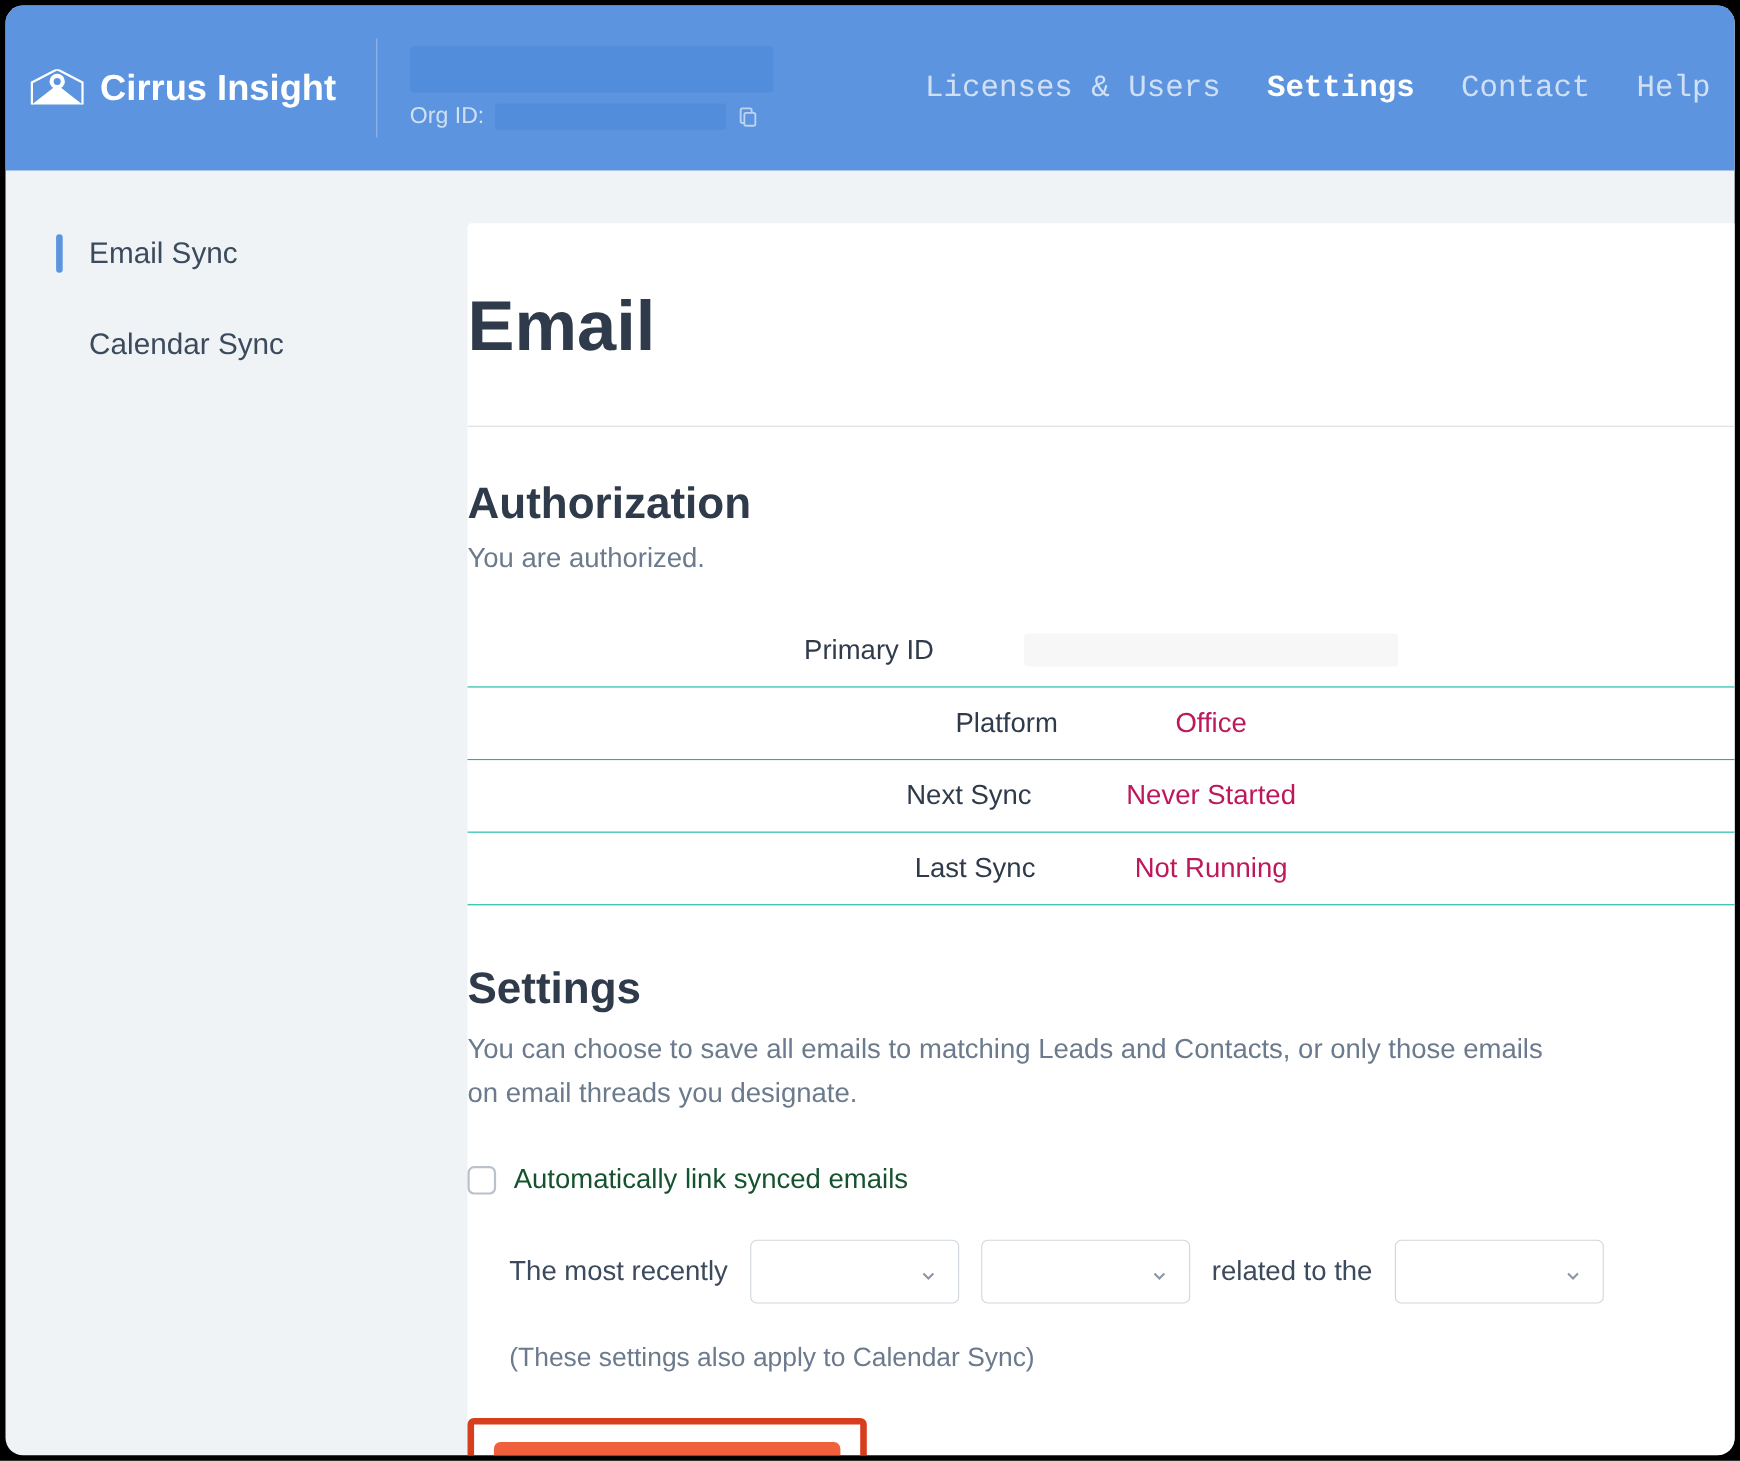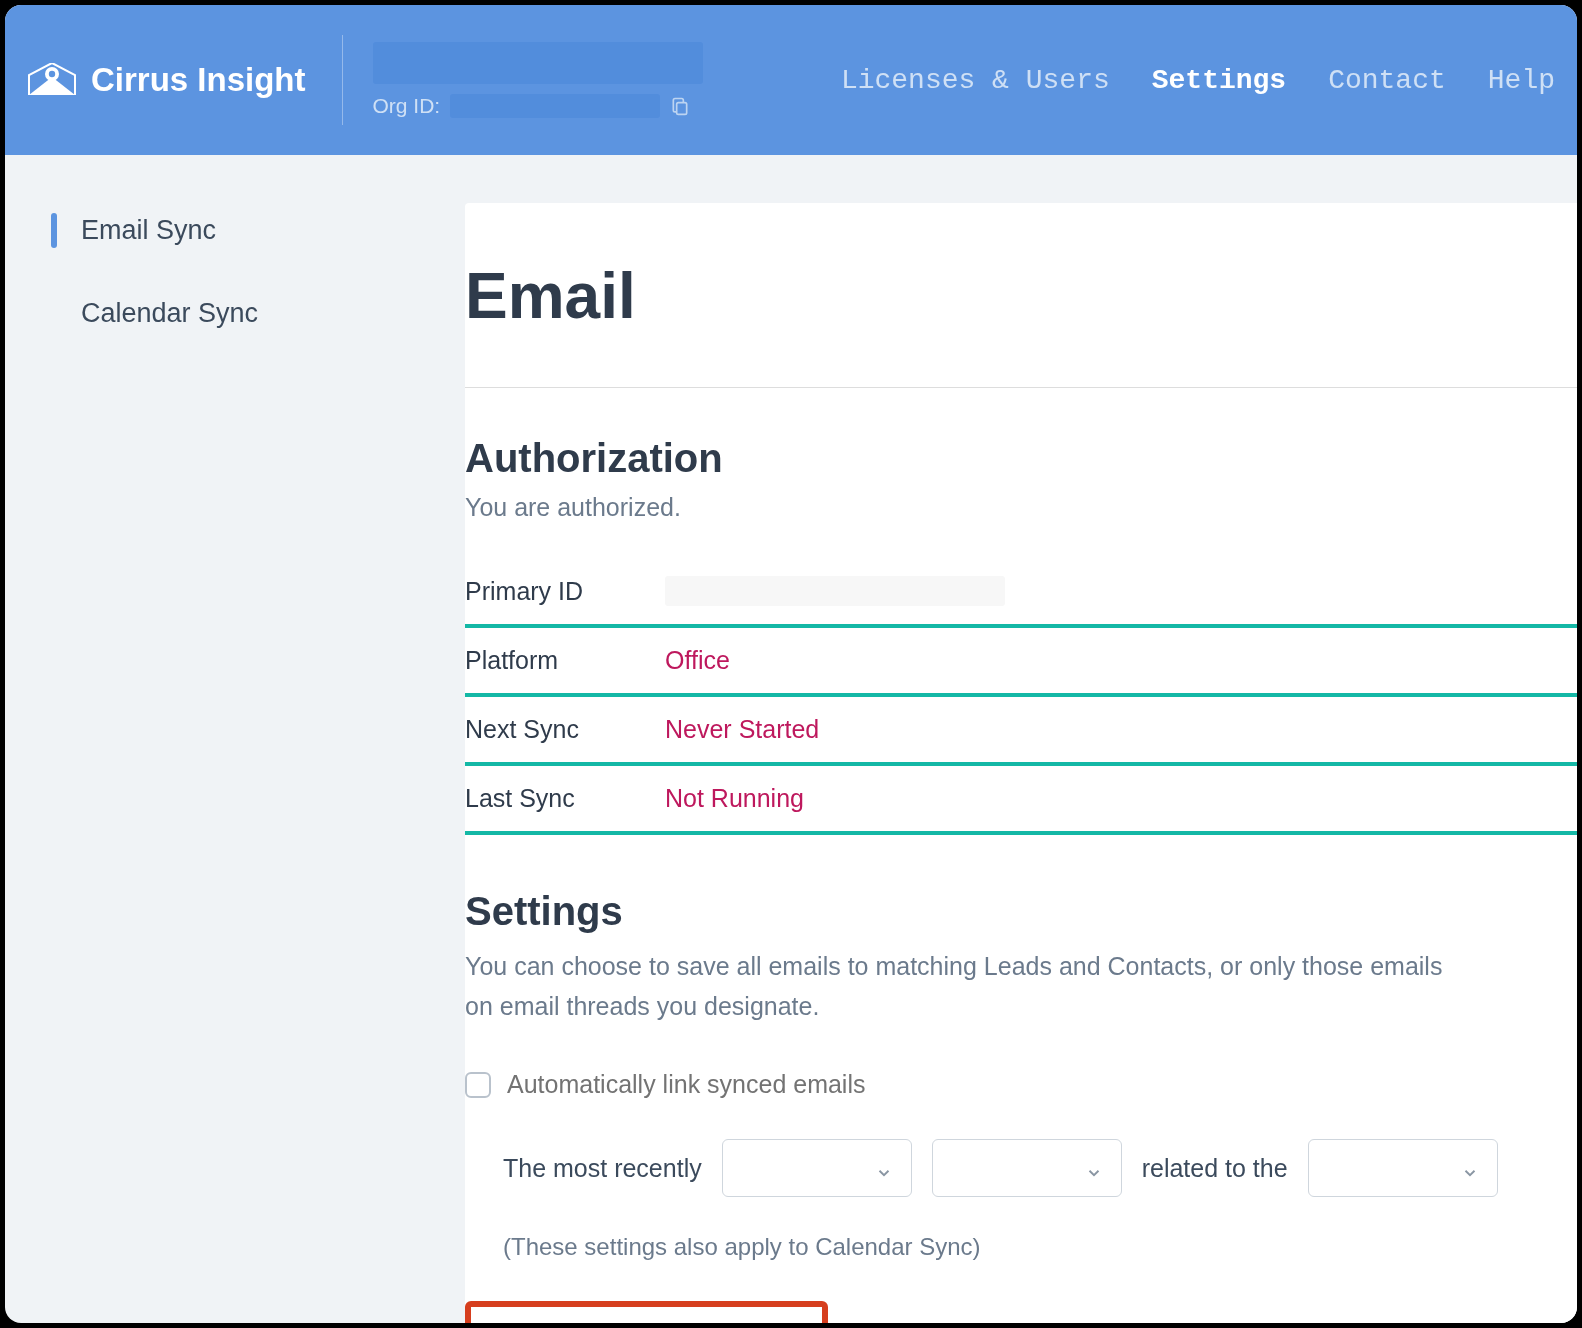--- a/index.html
+++ b/index.html
@@ -12,38 +12,38 @@
 .brand { font-size: 33px; font-weight: 600; color: #fff; }
 .vdiv { width: 1px; height: 90px; background: rgba(255,255,255,0.35); margin: 0 30px 0 36px; }
 .orginfo { display: flex; flex-direction: column; gap: 10px; }
 .orgname-blk { width: 330px; height: 42px; background: #528ddc; border-radius: 3px; }
 .orgid-row { display: flex; align-items: center; gap: 10px; color: #cfe0f5; font-size: 21px; }
 .orgid-blk { width: 210px; height: 24px; background: #528ddc; border-radius: 3px; }
 .copy-icon { width: 20px; height: 20px; opacity: 0.85; }
 .nav { margin-left: auto; display: flex; gap: 42px; font-size: 28px; font-family: Liberation Mono, monospace; }
 .nav-item { color: #cfe0f5; cursor: pointer; white-space: nowrap; }
 .nav-item.active { color: #fff; font-weight: 600; }
-.body { display: flex; height: calc(100% - 150px); gap: 40px; }
+.body { display: flex; height: calc(100% - 150px); }
 .sidebar { width: 420px; padding: 48px 0 0 46px; }
 .side-item { font-size: 27px; color: #3b4a5c; padding: 12px 0 12px 30px; margin-bottom: 28px; cursor: pointer; position: relative; }
 .side-item.active { font-weight: 500; }
 .side-item.active::before { content: ""; position: absolute; left: 0; top: 10px; bottom: 10px; width: 6px; background: #5c94e0; border-radius: 3px; }
 .main { flex: 1; background: #fff; margin-top: 48px; border-radius: 4px 0 0 0; padding: 56px 0 40px 0; overflow: visible; }
 .h1 { font-size: 64px; font-weight: 600; color: #2f3b4b; padding-left: 0; margin-bottom: 54px; margin-left: 0; }
 .section { padding: 0 0 0 0; }
 .rule-top { border-top: 1px solid #ddd; margin-bottom: 48px; }
 .h2 { font-size: 40px; font-weight: 600; color: #2f3b4b; margin-bottom: 12px; }
 .sub { font-size: 25px; color: #6b7a8c; margin-bottom: 36px; }
-.kv { display: flex; align-items: center; font-size: 25px; color: #2f3b4b; padding: 18px 0; border-bottom: 4px solid #14b8a6; }
+.kv { display: flex; align-items: center; font-size: 25px; color: #2f3b4b; padding: 18px 0; border-bottom: 1px solid #14b8a6; justify-content: center; }
 .kv .k { width: 200px; font-weight: 500; }
 .kv .v { color: #be185d; }
 .kv .v.blank { width: 340px; height: 30px; background: #f7f7f7; border-radius: 3px; }
 .settings-sec { margin-top: 54px; }
 .desc { font-size: 25px; color: #6b7a8c; line-height: 1.6; margin-bottom: 44px; max-width: 1000px; }
-.checkrow { display: flex; align-items: center; gap: 16px; font-size: 25px; color: #737373; margin-bottom: 40px; }
+.checkrow { display: flex; align-items: center; gap: 16px; font-size: 25px; color: #14532d; margin-bottom: 40px; }
 .cbox { width: 26px; height: 26px; border: 2px solid #b9c2cc; border-radius: 6px; background: #fff; cursor: pointer; }
 .sent-row { display: flex; align-items: center; gap: 20px; font-size: 25px; color: #3b4a5c; margin-left: 38px; margin-bottom: 36px; flex-wrap: nowrap; }
 .sel { height: 58px; min-width: 190px; border: 1px solid #cfd6dd; border-radius: 6px; background: #fff; display: flex; align-items: center; justify-content: flex-end; padding: 0 18px; cursor: pointer; }
 .sel .chev { width: 18px; height: 18px; }
 .note { font-size: 24px; color: #6b7a8c; margin-left: 38px; margin-bottom: 40px; }
 .cta-wrap { display: inline-block; border: 6px solid #d63e1e; border-radius: 6px; padding: 16px 18px; }
 .cta { background: #f1603d; color: #fff; font-size: 26px; font-weight: 600; padding: 22px 42px; border-radius: 6px; border: none; cursor: pointer; }
 </style>
 </head>
 <body>

